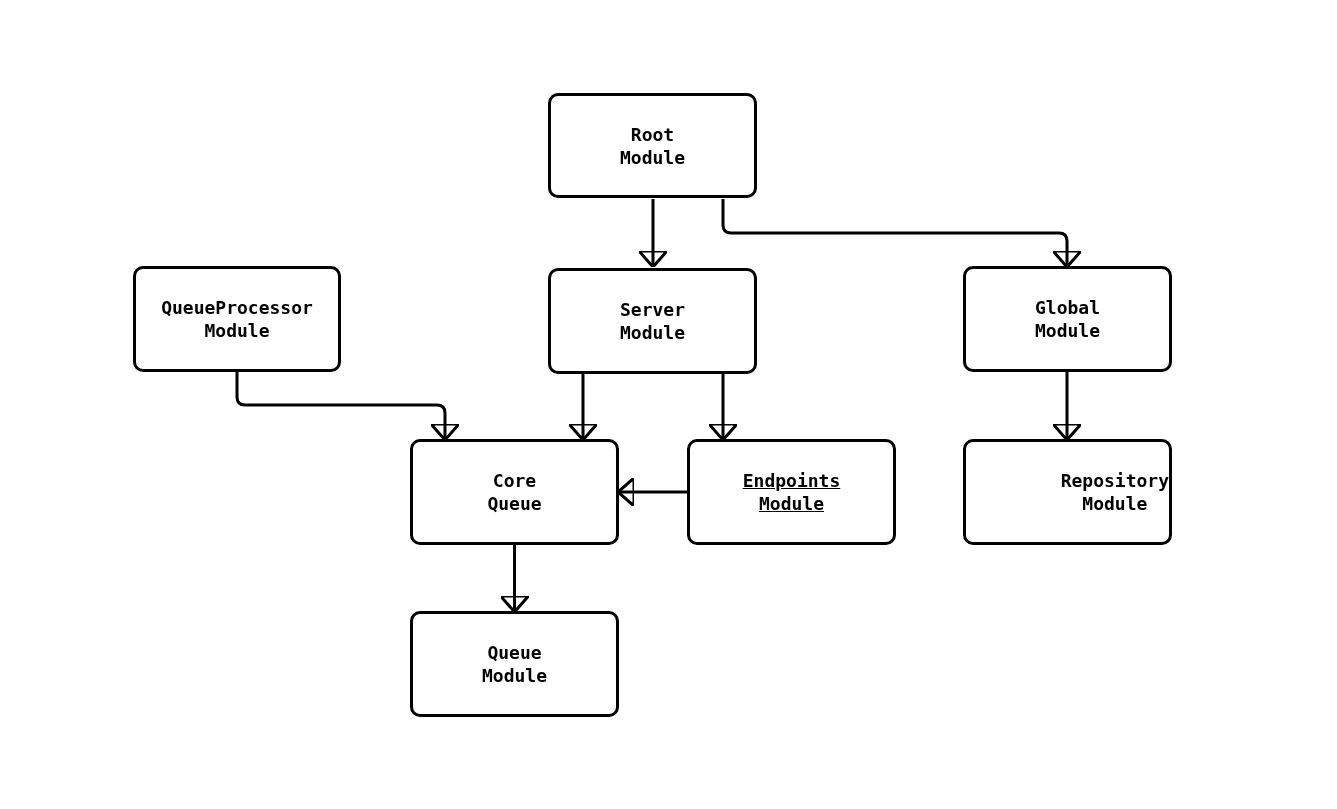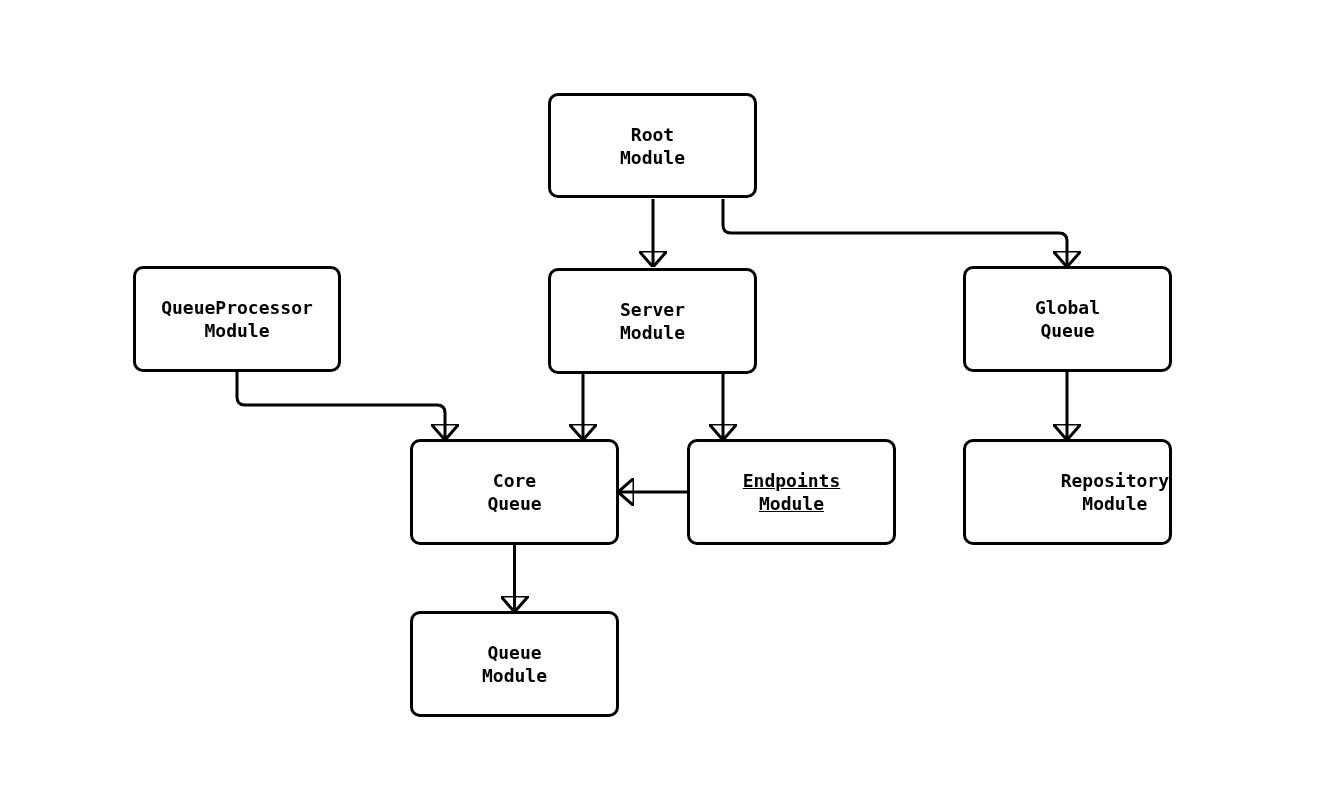--- a/index.html
+++ b/index.html
@@ -84,21 +84,21 @@
 Module</span>
   </div>
 
   <div class="node n-server">
     <span class="label">Server
 Module</span>
   </div>
 
   <div class="node n-global">
     <span class="label">Global
-Queue</span>
+Module</span>
   </div>
 
   <div class="node n-core">
     <span class="label">Core
 Queue</span>
   </div>
 
   <div class="node n-endpoints">
     <span class="label">Endpoints
 Module</span>

